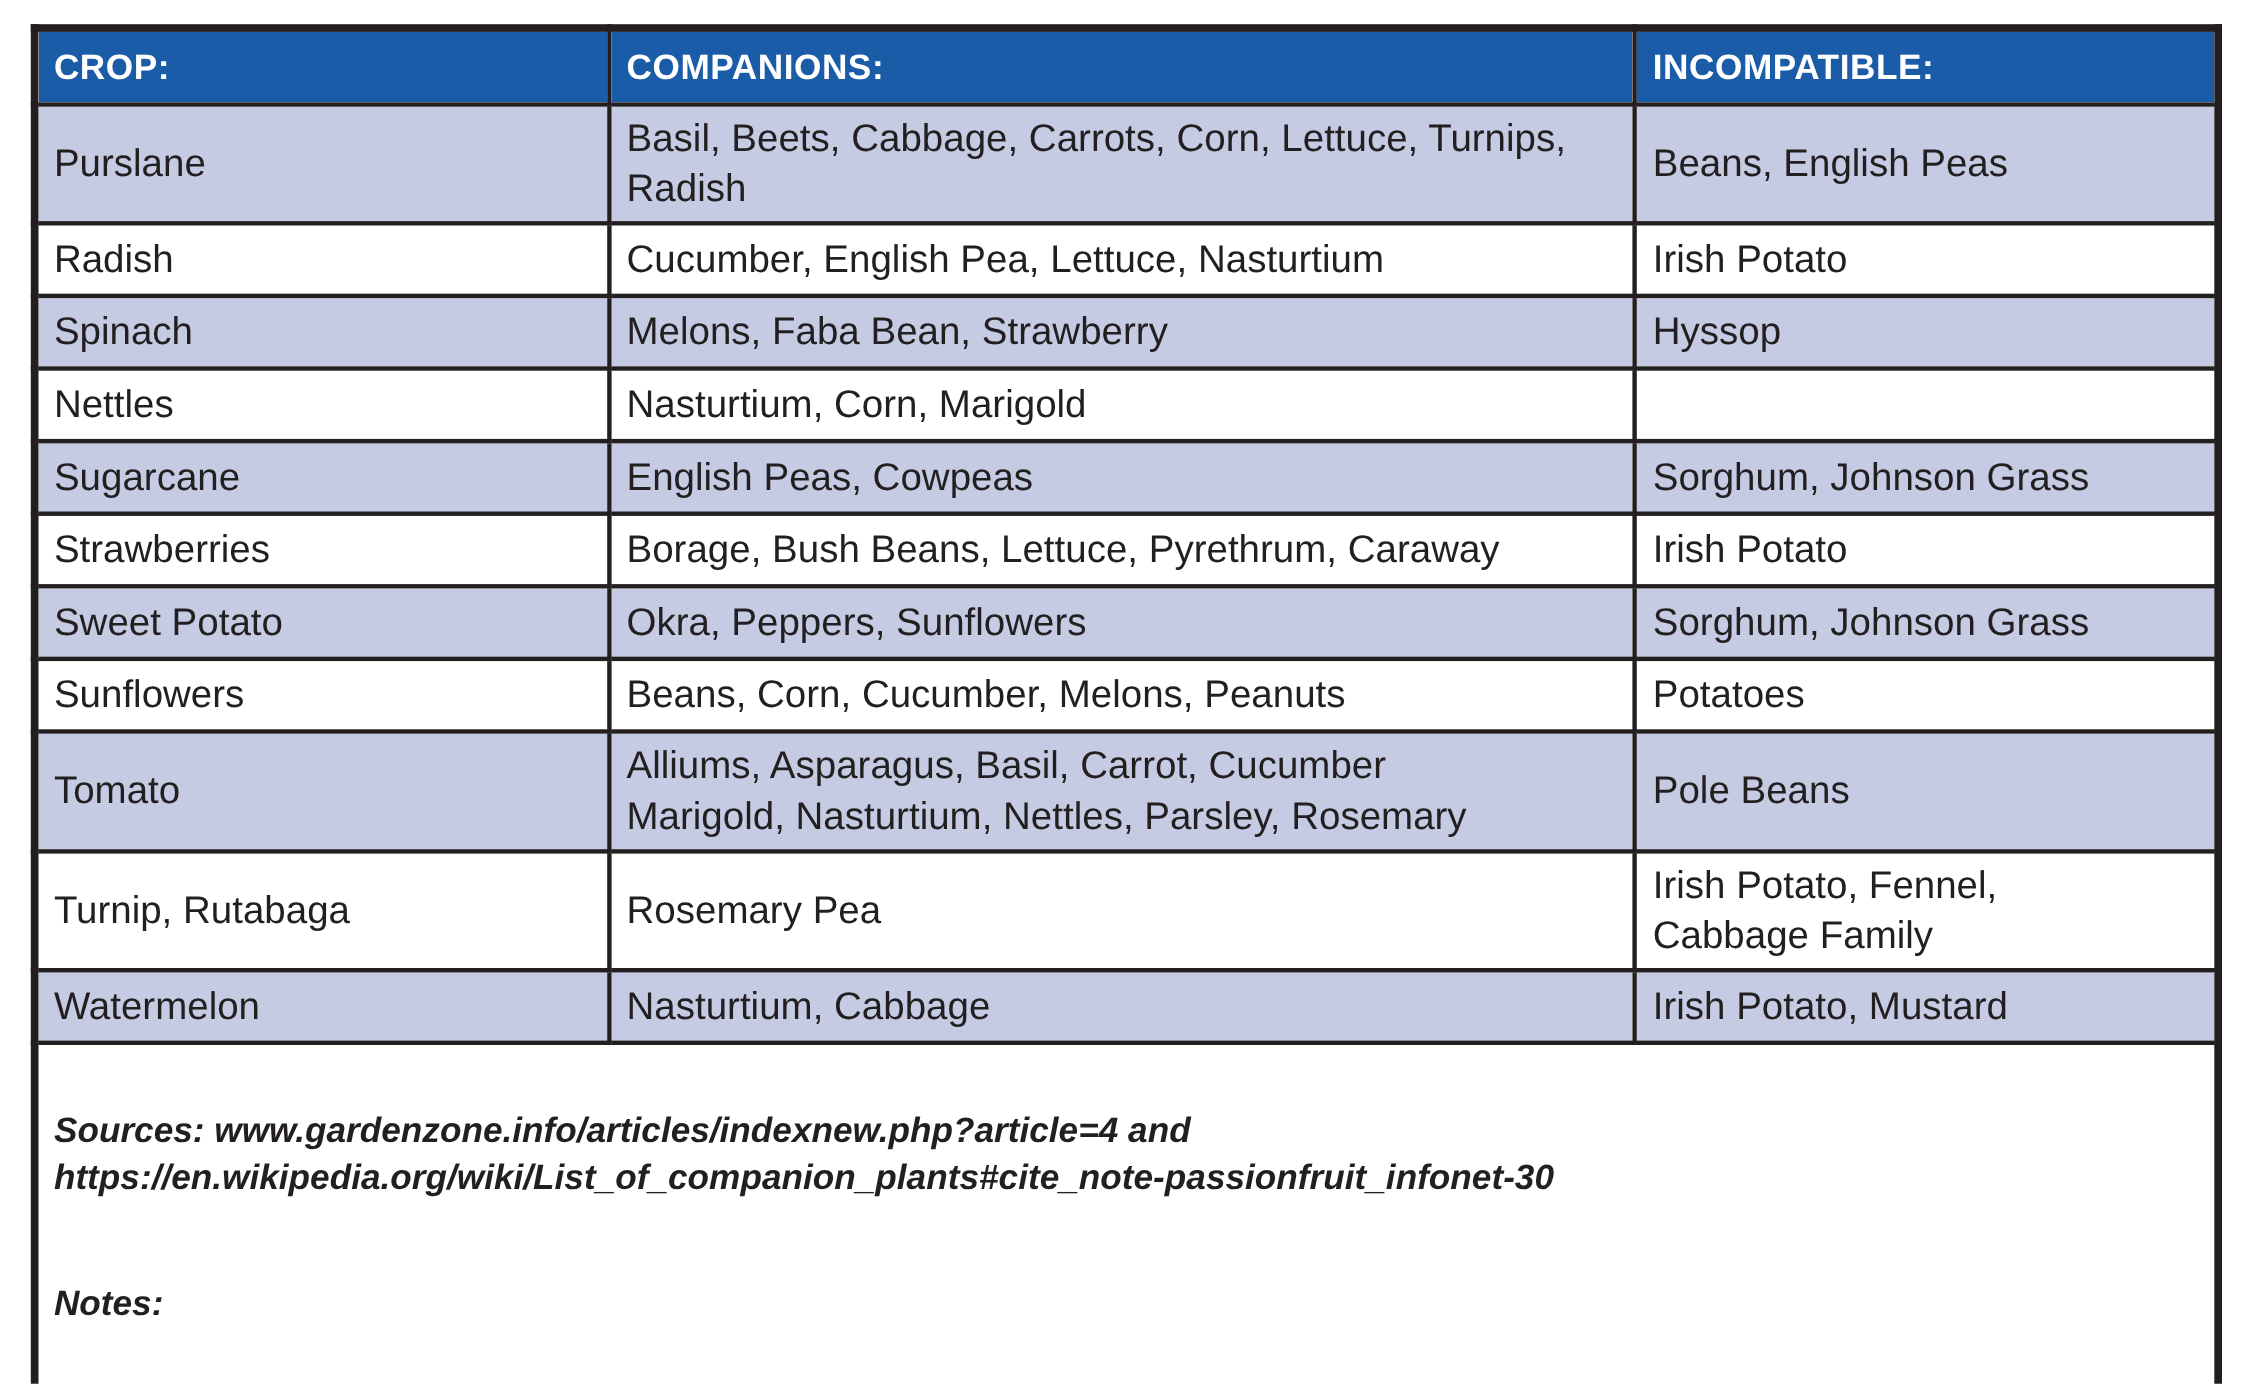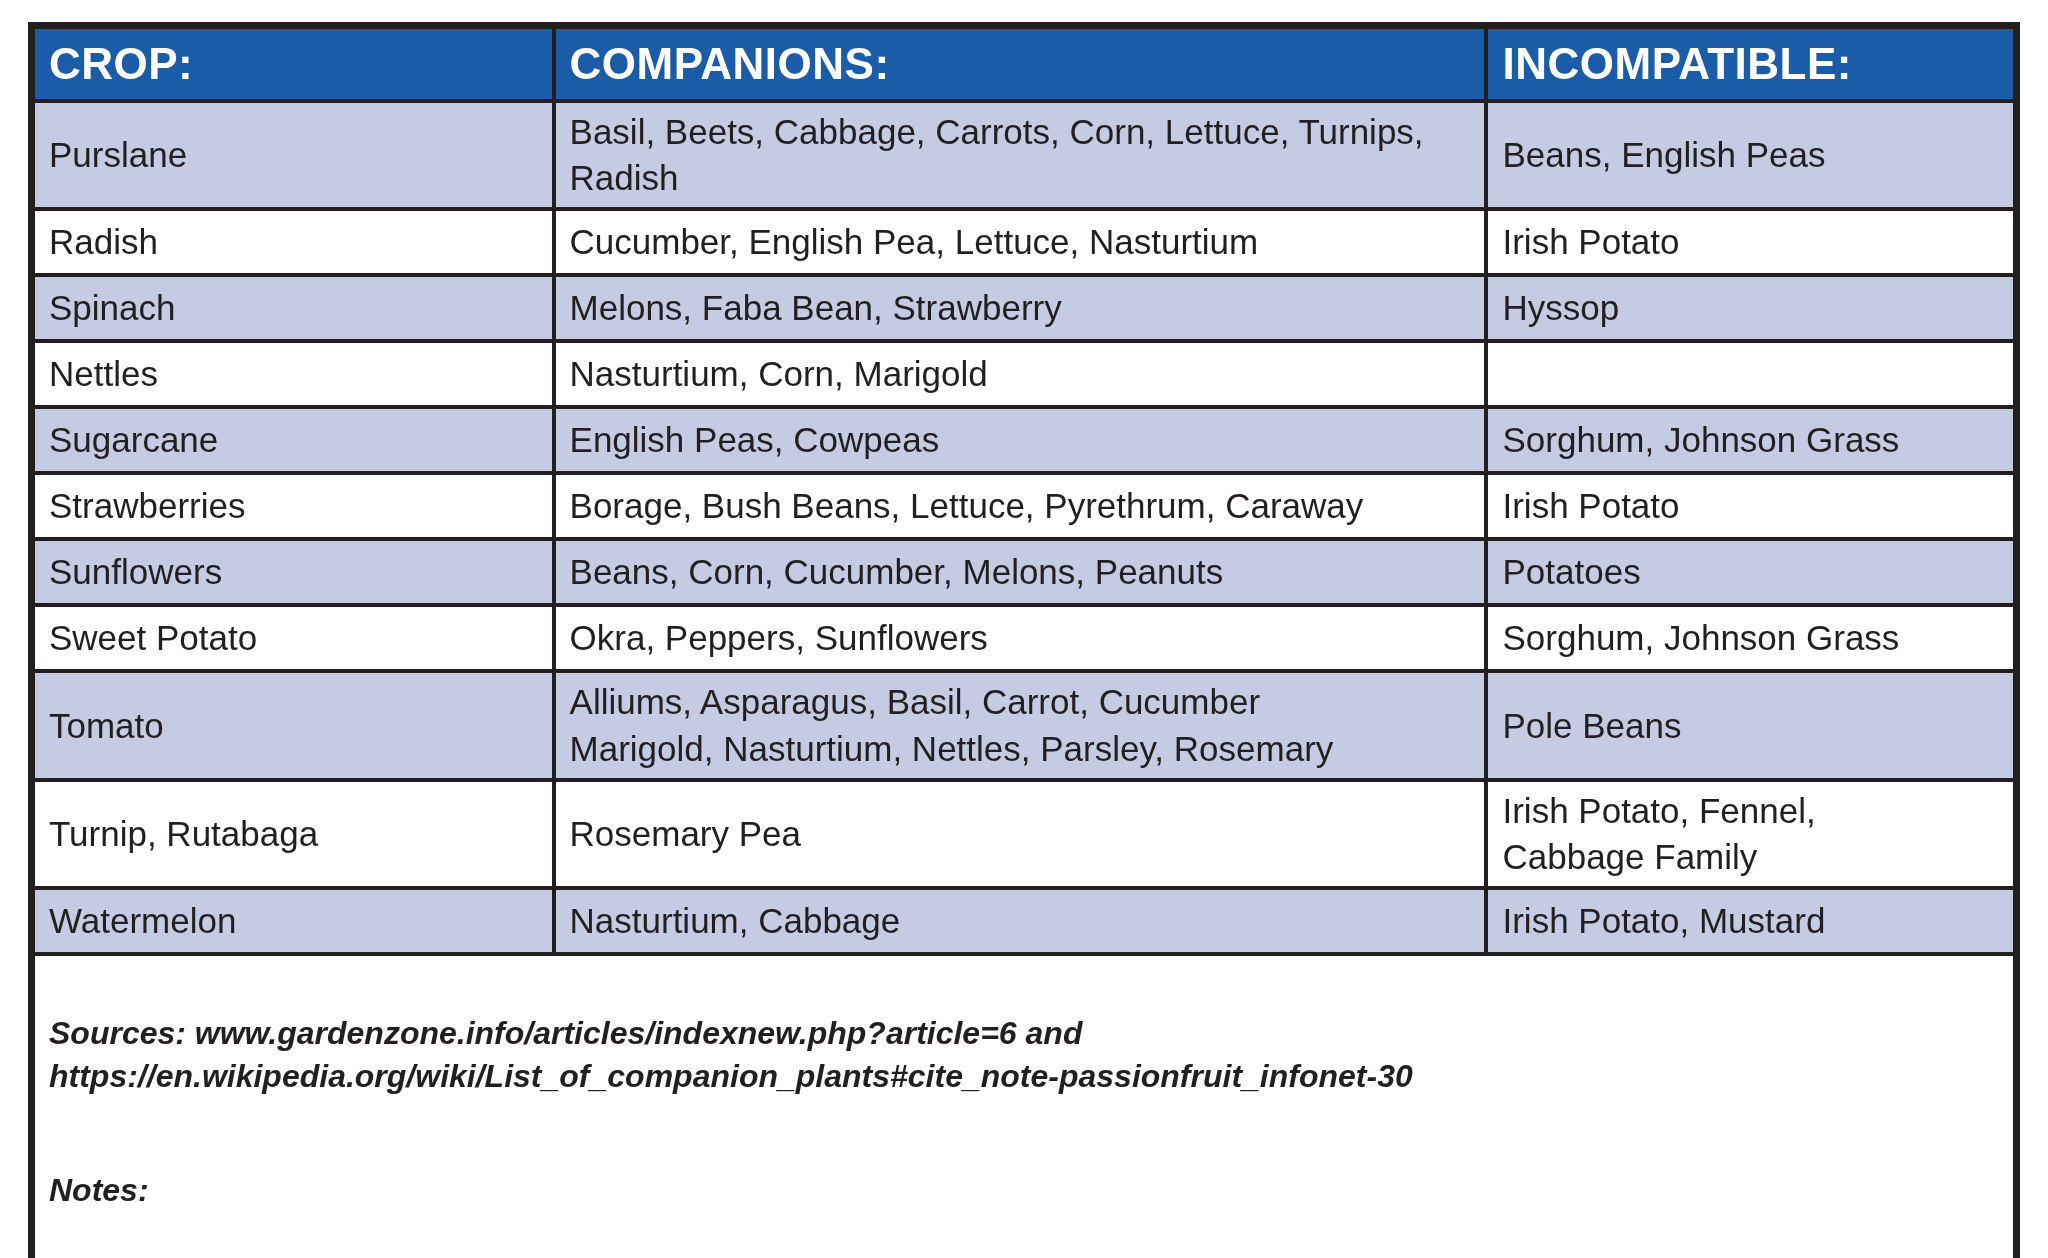--- a/index.html
+++ b/index.html
@@ -38,21 +38,21 @@
     font-size: 35px;
     line-height: 1.32;
     white-space: pre-line;
     overflow: hidden;
   }
   thead th {
     background: var(--header-bg, #1A5CA8);
     color: var(--header-text, #FFFFFF);
     font-weight: 700;
     height: 52px;
-    font-size: 44px;
+    font-size: 32px;
     letter-spacing: 0.5px;
   }
   tbody tr { height: 66px; }
   tbody tr:nth-child(odd) td { background: var(--row-alt-bg, #C6CBE4); }
   tbody tr:nth-child(even) td { background: #ffffff; }
 
   tr.footer-row td {
     background: #ffffff !important;
     padding: 10px 14px 16px 14px;
     font-size: 32px;
@@ -106,49 +106,49 @@
         <td>Sugarcane</td>
         <td>English Peas, Cowpeas</td>
         <td>Sorghum, Johnson Grass</td>
       </tr>
       <tr>
         <td>Strawberries</td>
         <td>Borage, Bush Beans, Lettuce, Pyrethrum, Caraway</td>
         <td>Irish Potato</td>
       </tr>
       <tr>
+        <td>Sweet Potato</td>
+        <td>Okra, Peppers, Sunflowers</td>
+        <td>Sorghum, Johnson Grass</td>
+      </tr>
+      <tr>
         <td>Sunflowers</td>
         <td>Beans, Corn, Cucumber, Melons, Peanuts</td>
         <td>Potatoes</td>
-      </tr>
-      <tr>
-        <td>Sweet Potato</td>
-        <td>Okra, Peppers, Sunflowers</td>
-        <td>Sorghum, Johnson Grass</td>
       </tr>
       <tr>
         <td>Tomato</td>
         <td>Alliums, Asparagus, Basil, Carrot, Cucumber
 Marigold, Nasturtium, Nettles, Parsley, Rosemary</td>
         <td>Pole Beans</td>
       </tr>
       <tr>
         <td>Turnip, Rutabaga</td>
         <td>Rosemary Pea</td>
         <td>Irish Potato, Fennel,
 Cabbage Family</td>
       </tr>
       <tr>
         <td>Watermelon</td>
         <td>Nasturtium, Cabbage</td>
         <td>Irish Potato, Mustard</td>
       </tr>
       <tr class="footer-row">
         <td colspan="3">
-          <p class="foot-para foot-sources">Sources: www.gardenzone.info/articles/indexnew.php?article=6 and
+          <p class="foot-para foot-sources">Sources: www.gardenzone.info/articles/indexnew.php?article=4 and
 https://en.wikipedia.org/wiki/List_of_companion_plants#cite_note-passionfruit_infonet-30</p>
           <p class="foot-para foot-notes-label">Notes:</p>
           
           
         </td>
       </tr>
     </tbody>
   </table>
 </div>
 

